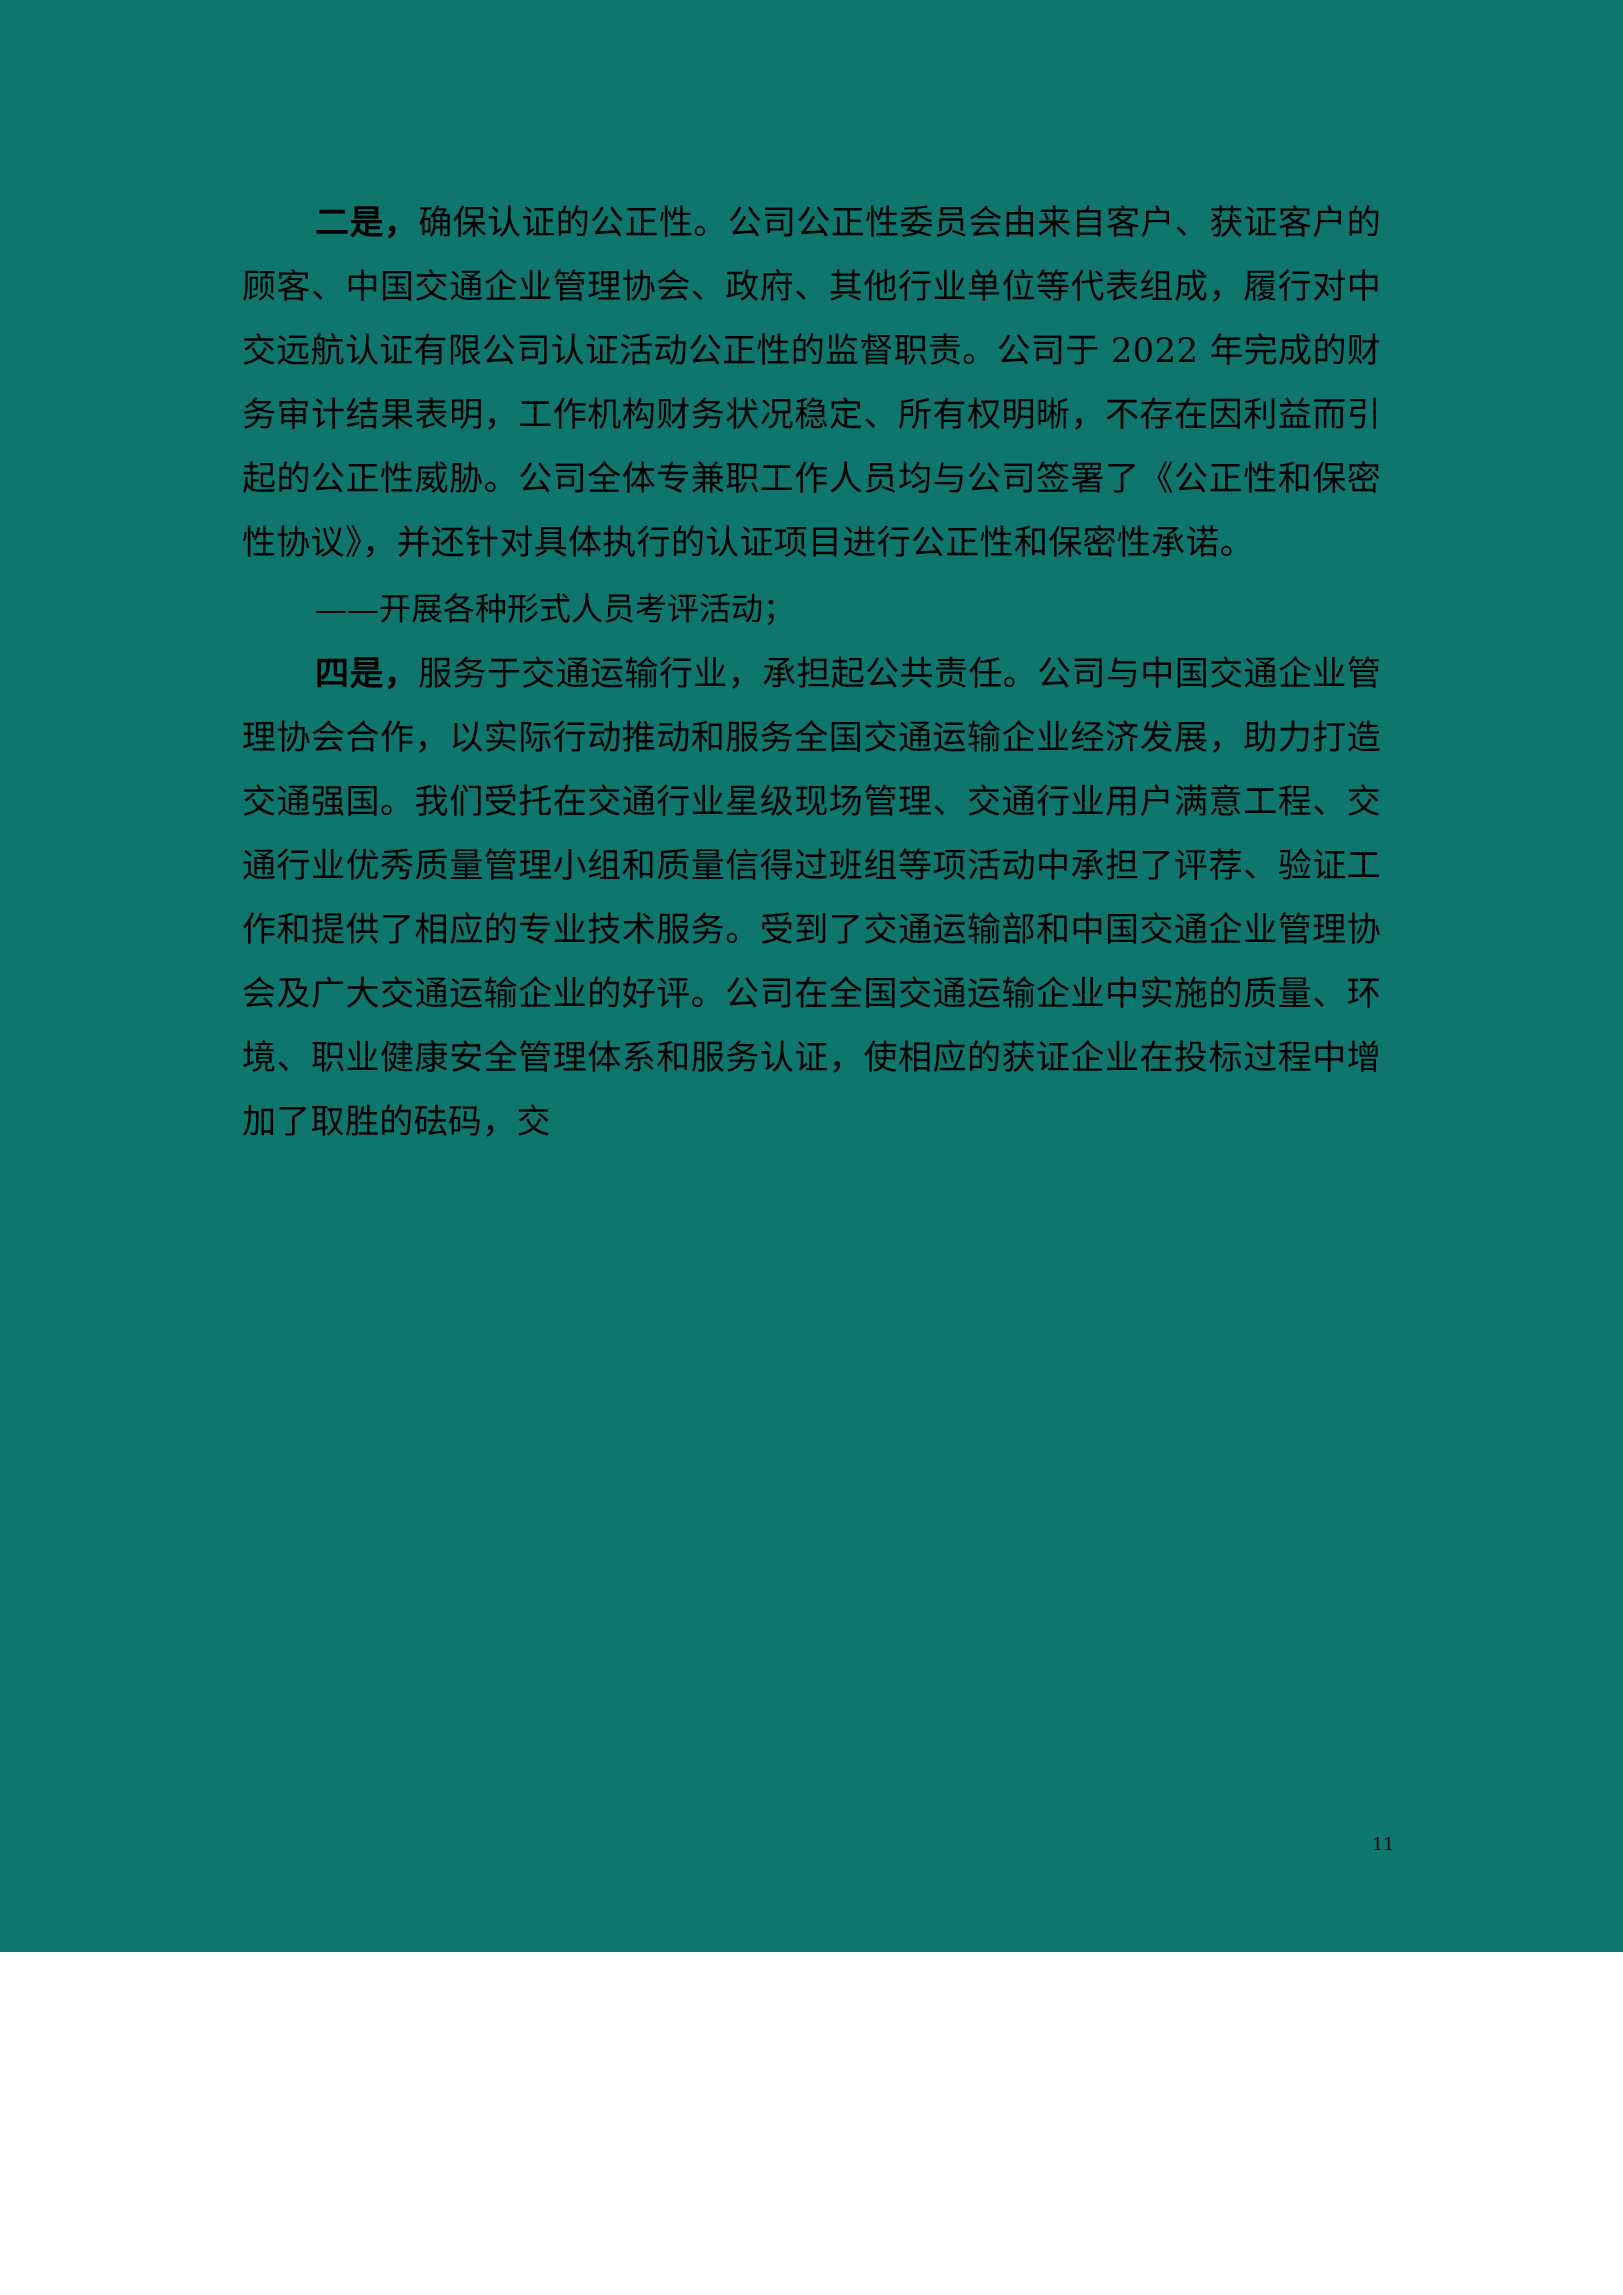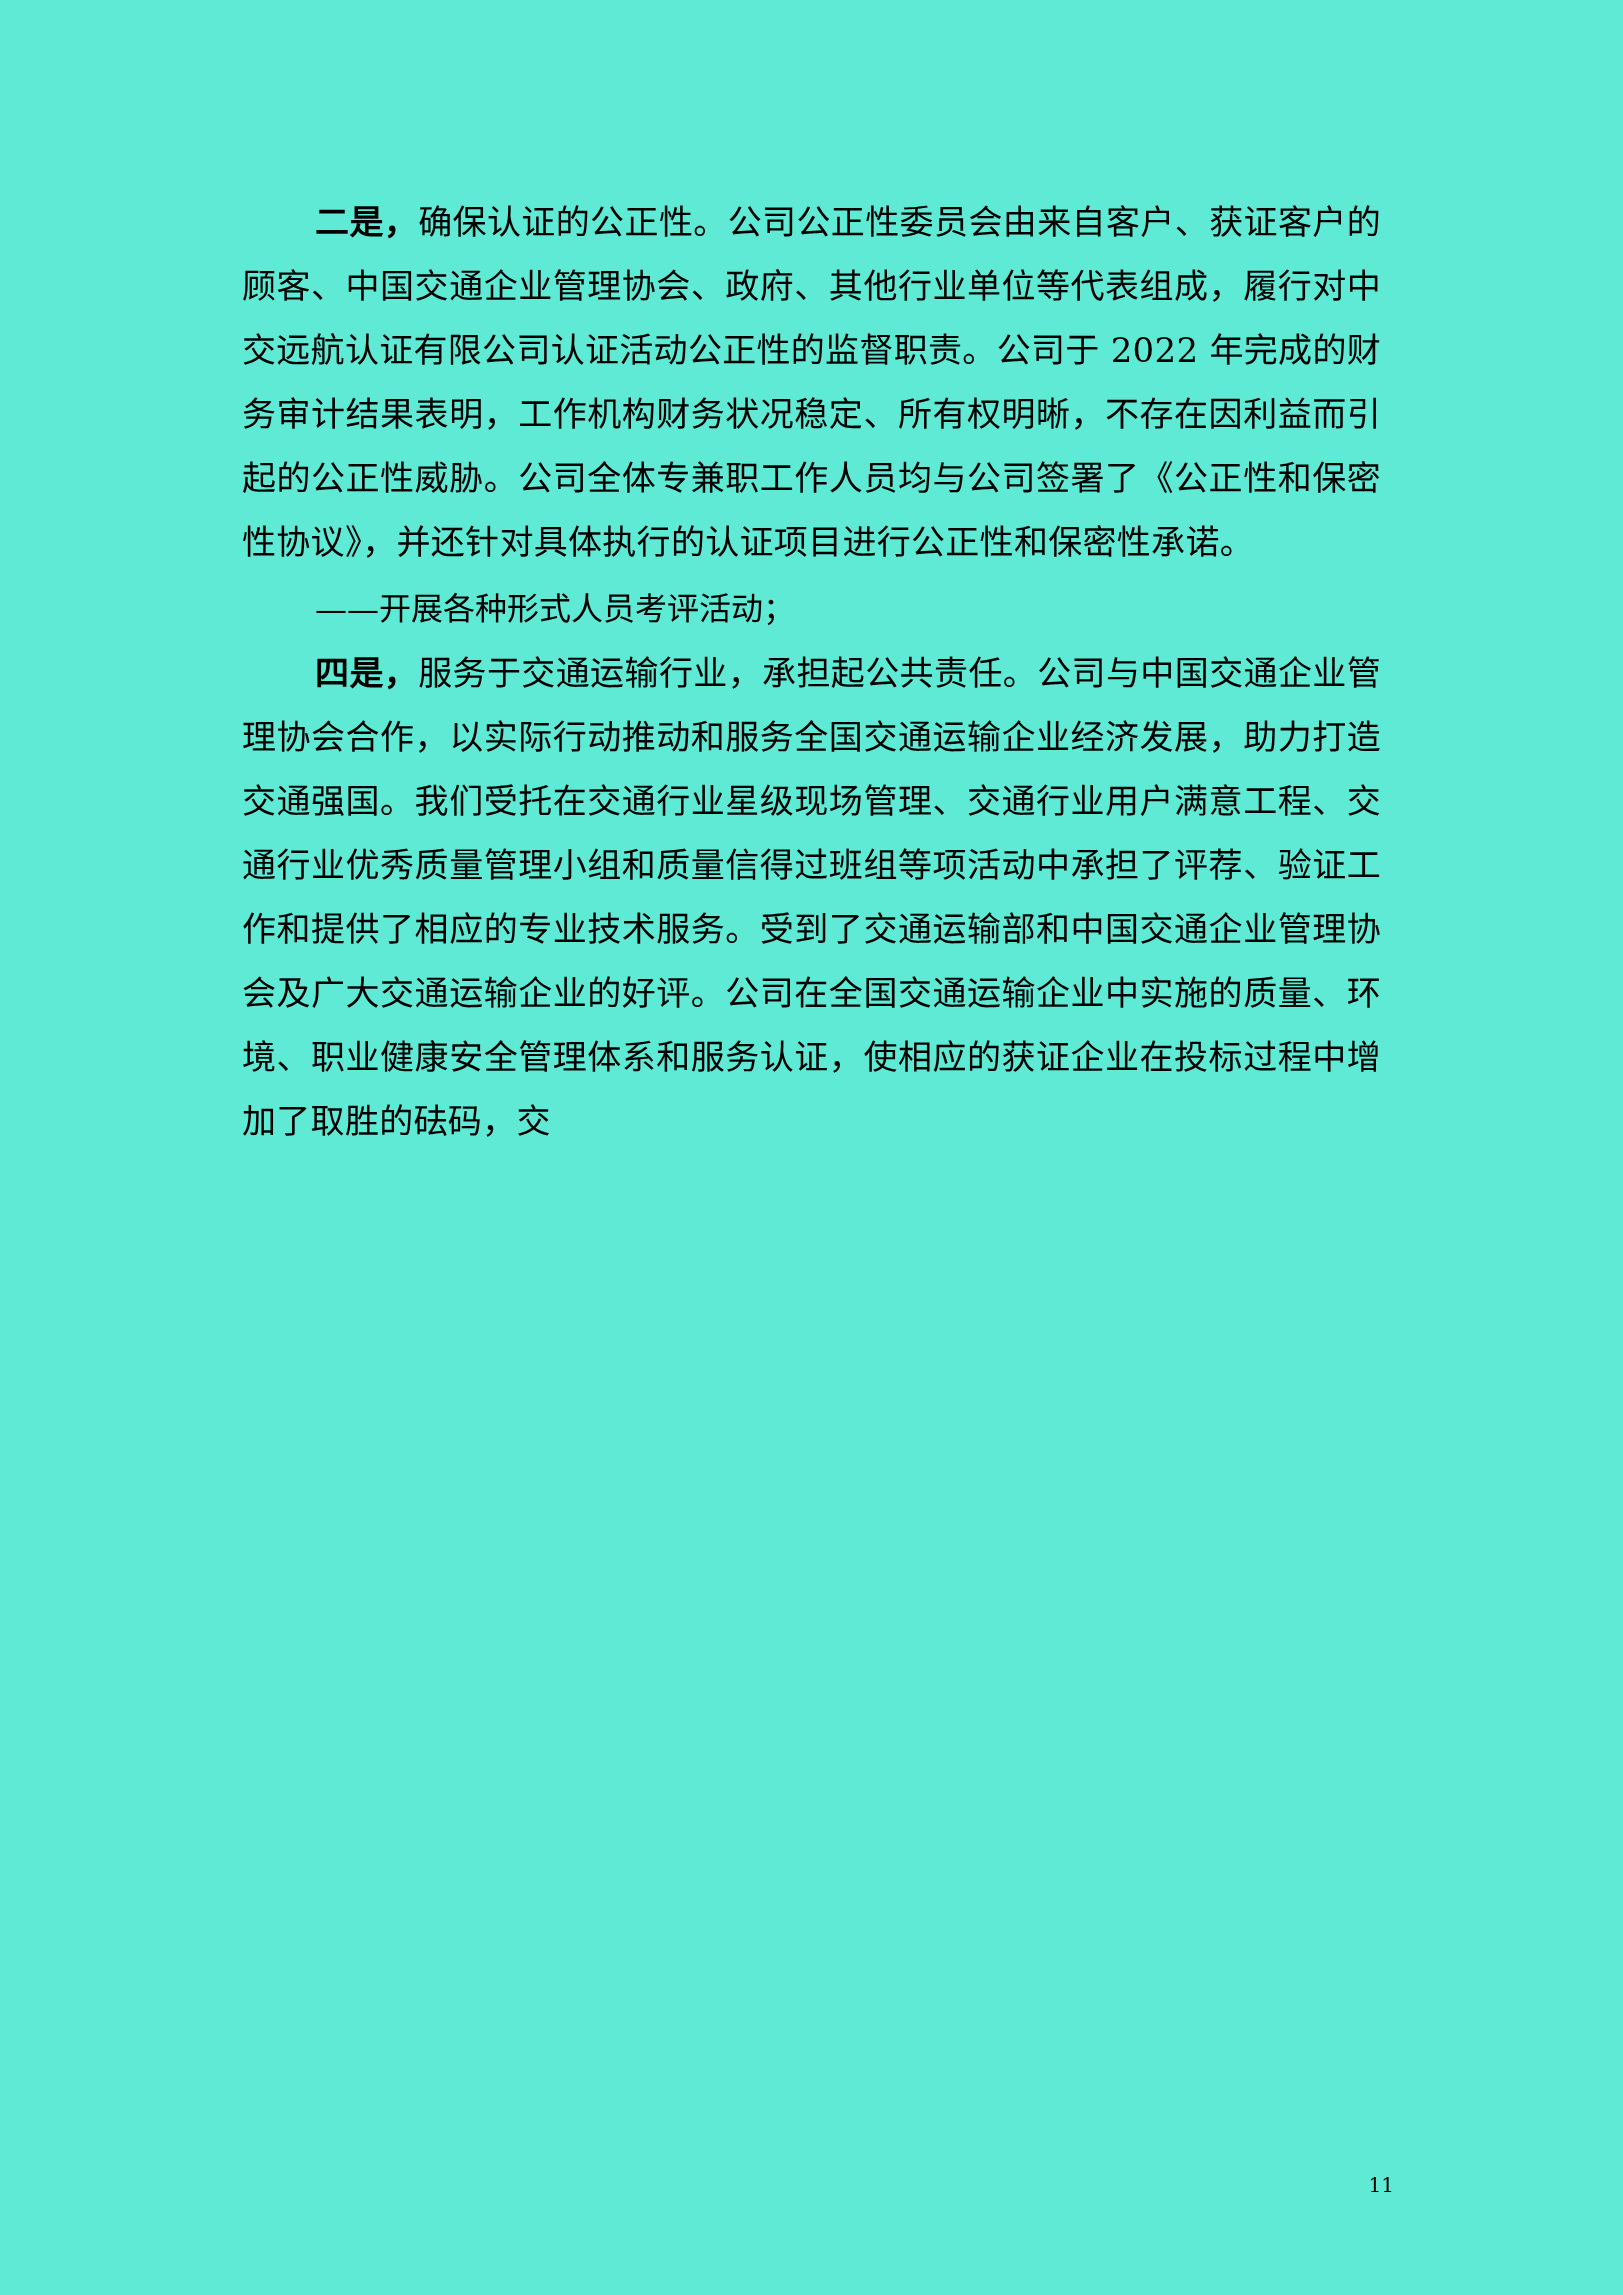--- a/index.html
+++ b/index.html
@@ -4,22 +4,22 @@
 <title>document-page</title>
 <style>
   html, body {
     margin: 0;
     padding: 0;
     background: #ffffff;
   }
   .page {
     position: relative;
     width: 1623px;
-    height: 2295px;
-    background: #5eead4;
+    height: 1952px;
+    background: #0f766e;
     box-sizing: border-box;
     font-family: "DejaVu Serif", "Liberation Serif", serif;
     color: #000000;
     overflow: hidden;
   }
   .content {
     position: absolute;
     left: 242px;
     top: 190px;
     width: 1139px;
@@ -41,21 +41,21 @@
   .dash-item {
     font-size: 32px;
     line-height: 64px;
     text-indent: 73px;
     margin: 0;
   }
   .page-number {
     position: absolute;
     right: 229px;
     bottom: 98px;
-    font-size: 20px;
+    font-size: 17px;
     font-family: "DejaVu Serif", "Liberation Serif", serif;
     color: #000000;
   }
 </style>
 </head>
 <body>
 
 <div class="page">
 
   <div class="content">

